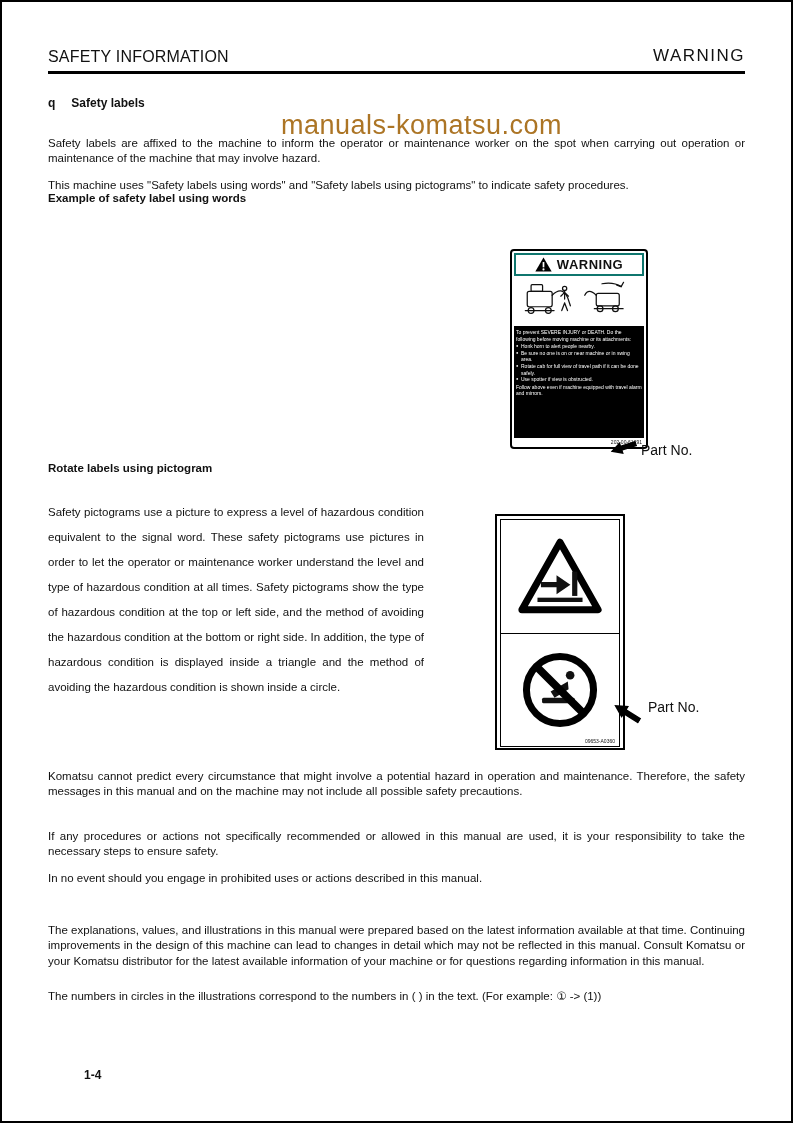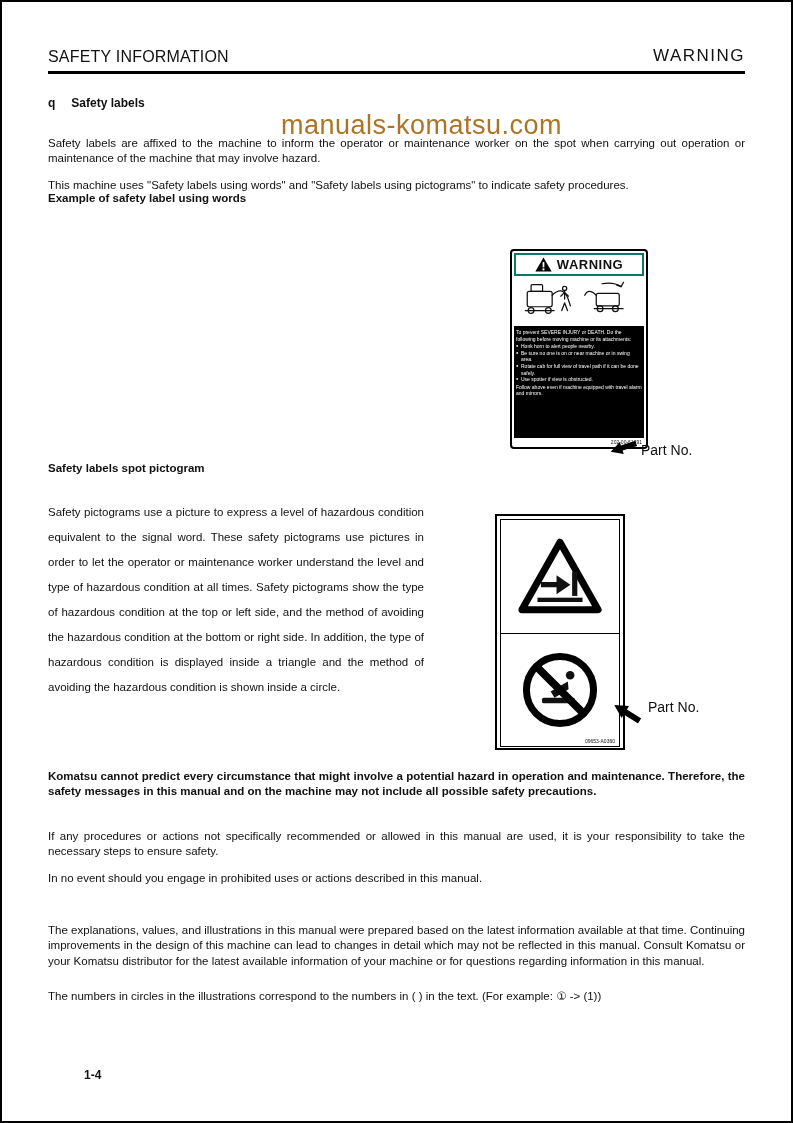--- a/index.html
+++ b/index.html
@@ -120,21 +120,21 @@
     <div class="wl-partnum">202-00-61291</div>
   </div>
 
   <span class="callout-arrow" style="left:610px;top:441px;transform:rotate(-18deg);">
     <svg width="27" height="13" viewBox="0 0 30 14">
         <path d="M0 7 L13 0 V4 H30 V10 H13 V14 Z" fill="#000"></path>
       </svg>
   </span>
   <span class="partno" style="left:641px;top:442px;">Part No.</span>
 
-  <div class="bhead" style="top:462px;">Safety labels spot pictogram</div>
+  <div class="bhead" style="top:462px;">Rotate labels using pictogram</div>
 
   <p class="para narrow" style="top:488px;">Safety pictograms use a picture to express a level of hazardous condition equivalent to the signal word. These safety pictograms use pictures in order to let the operator or maintenance worker understand the level and type of hazardous condition at all times. Safety pictograms show the type of hazardous condition at the top or left side, and the method of avoiding the hazardous condition at the bottom or right side. In addition, the type of hazardous condition is displayed inside a triangle and the method of avoiding the hazardous condition is shown inside a circle.</p>
 
   <div class="plabel">
     <div class="plabel-inner">
       <div class="pcell pcell-top">
         <svg width="88" height="78" viewBox="0 0 100 90">
           <path d="M50 6 L94 84 L6 84 Z" fill="#fff" stroke="#000" stroke-width="8" stroke-linejoin="round"></path>
           <g fill="#111">
             <path d="M28 52 h18 v-8 l16 11 -16 11 v-8 h-18 z"></path>
@@ -158,21 +158,21 @@
     </div>
   </div>
 
   <span class="callout-arrow" style="left:612px;top:706px;transform:rotate(32deg);">
     <svg width="30" height="14" viewBox="0 0 30 14">
         <path d="M0 7 L13 0 V4 H30 V10 H13 V14 Z" fill="#000"></path>
       </svg>
   </span>
   <span class="partno" style="left:648px;top:699px;">Part No.</span>
 
-  <p class="para" style="top:757px;font-weight:bold;">Komatsu cannot predict every circumstance that might involve a potential hazard in operation and maintenance. Therefore, the safety messages in this manual and on the machine may not include all possible safety precautions.</p>
+  <p class="para" style="top:757px;">Komatsu cannot predict every circumstance that might involve a potential hazard in operation and maintenance. Therefore, the safety messages in this manual and on the machine may not include all possible safety precautions.</p>
   <p class="para" style="top:817px;">If any procedures or actions not specifically recommended or allowed in this manual are used, it is your responsibility to take the necessary steps to ensure safety.</p>
   <p class="para" style="top:859px;">In no event should you engage in prohibited uses or actions described in this manual.</p>
   <p class="para" style="top:911px;">The explanations, values, and illustrations in this manual were prepared based on the latest information available at that time. Continuing improvements in the design of this machine can lead to changes in detail which may not be reflected in this manual. Consult Komatsu or your Komatsu distributor for the latest available information of your machine or for questions regarding information in this manual.</p>
   <p class="para" style="top:977px;">The numbers in circles in the illustrations correspond to the numbers in (  ) in the text.  (For example: ① -&gt; (1))</p>
 
   <div class="footer">1-4</div>
 
 </div>
 
 </body></html>

